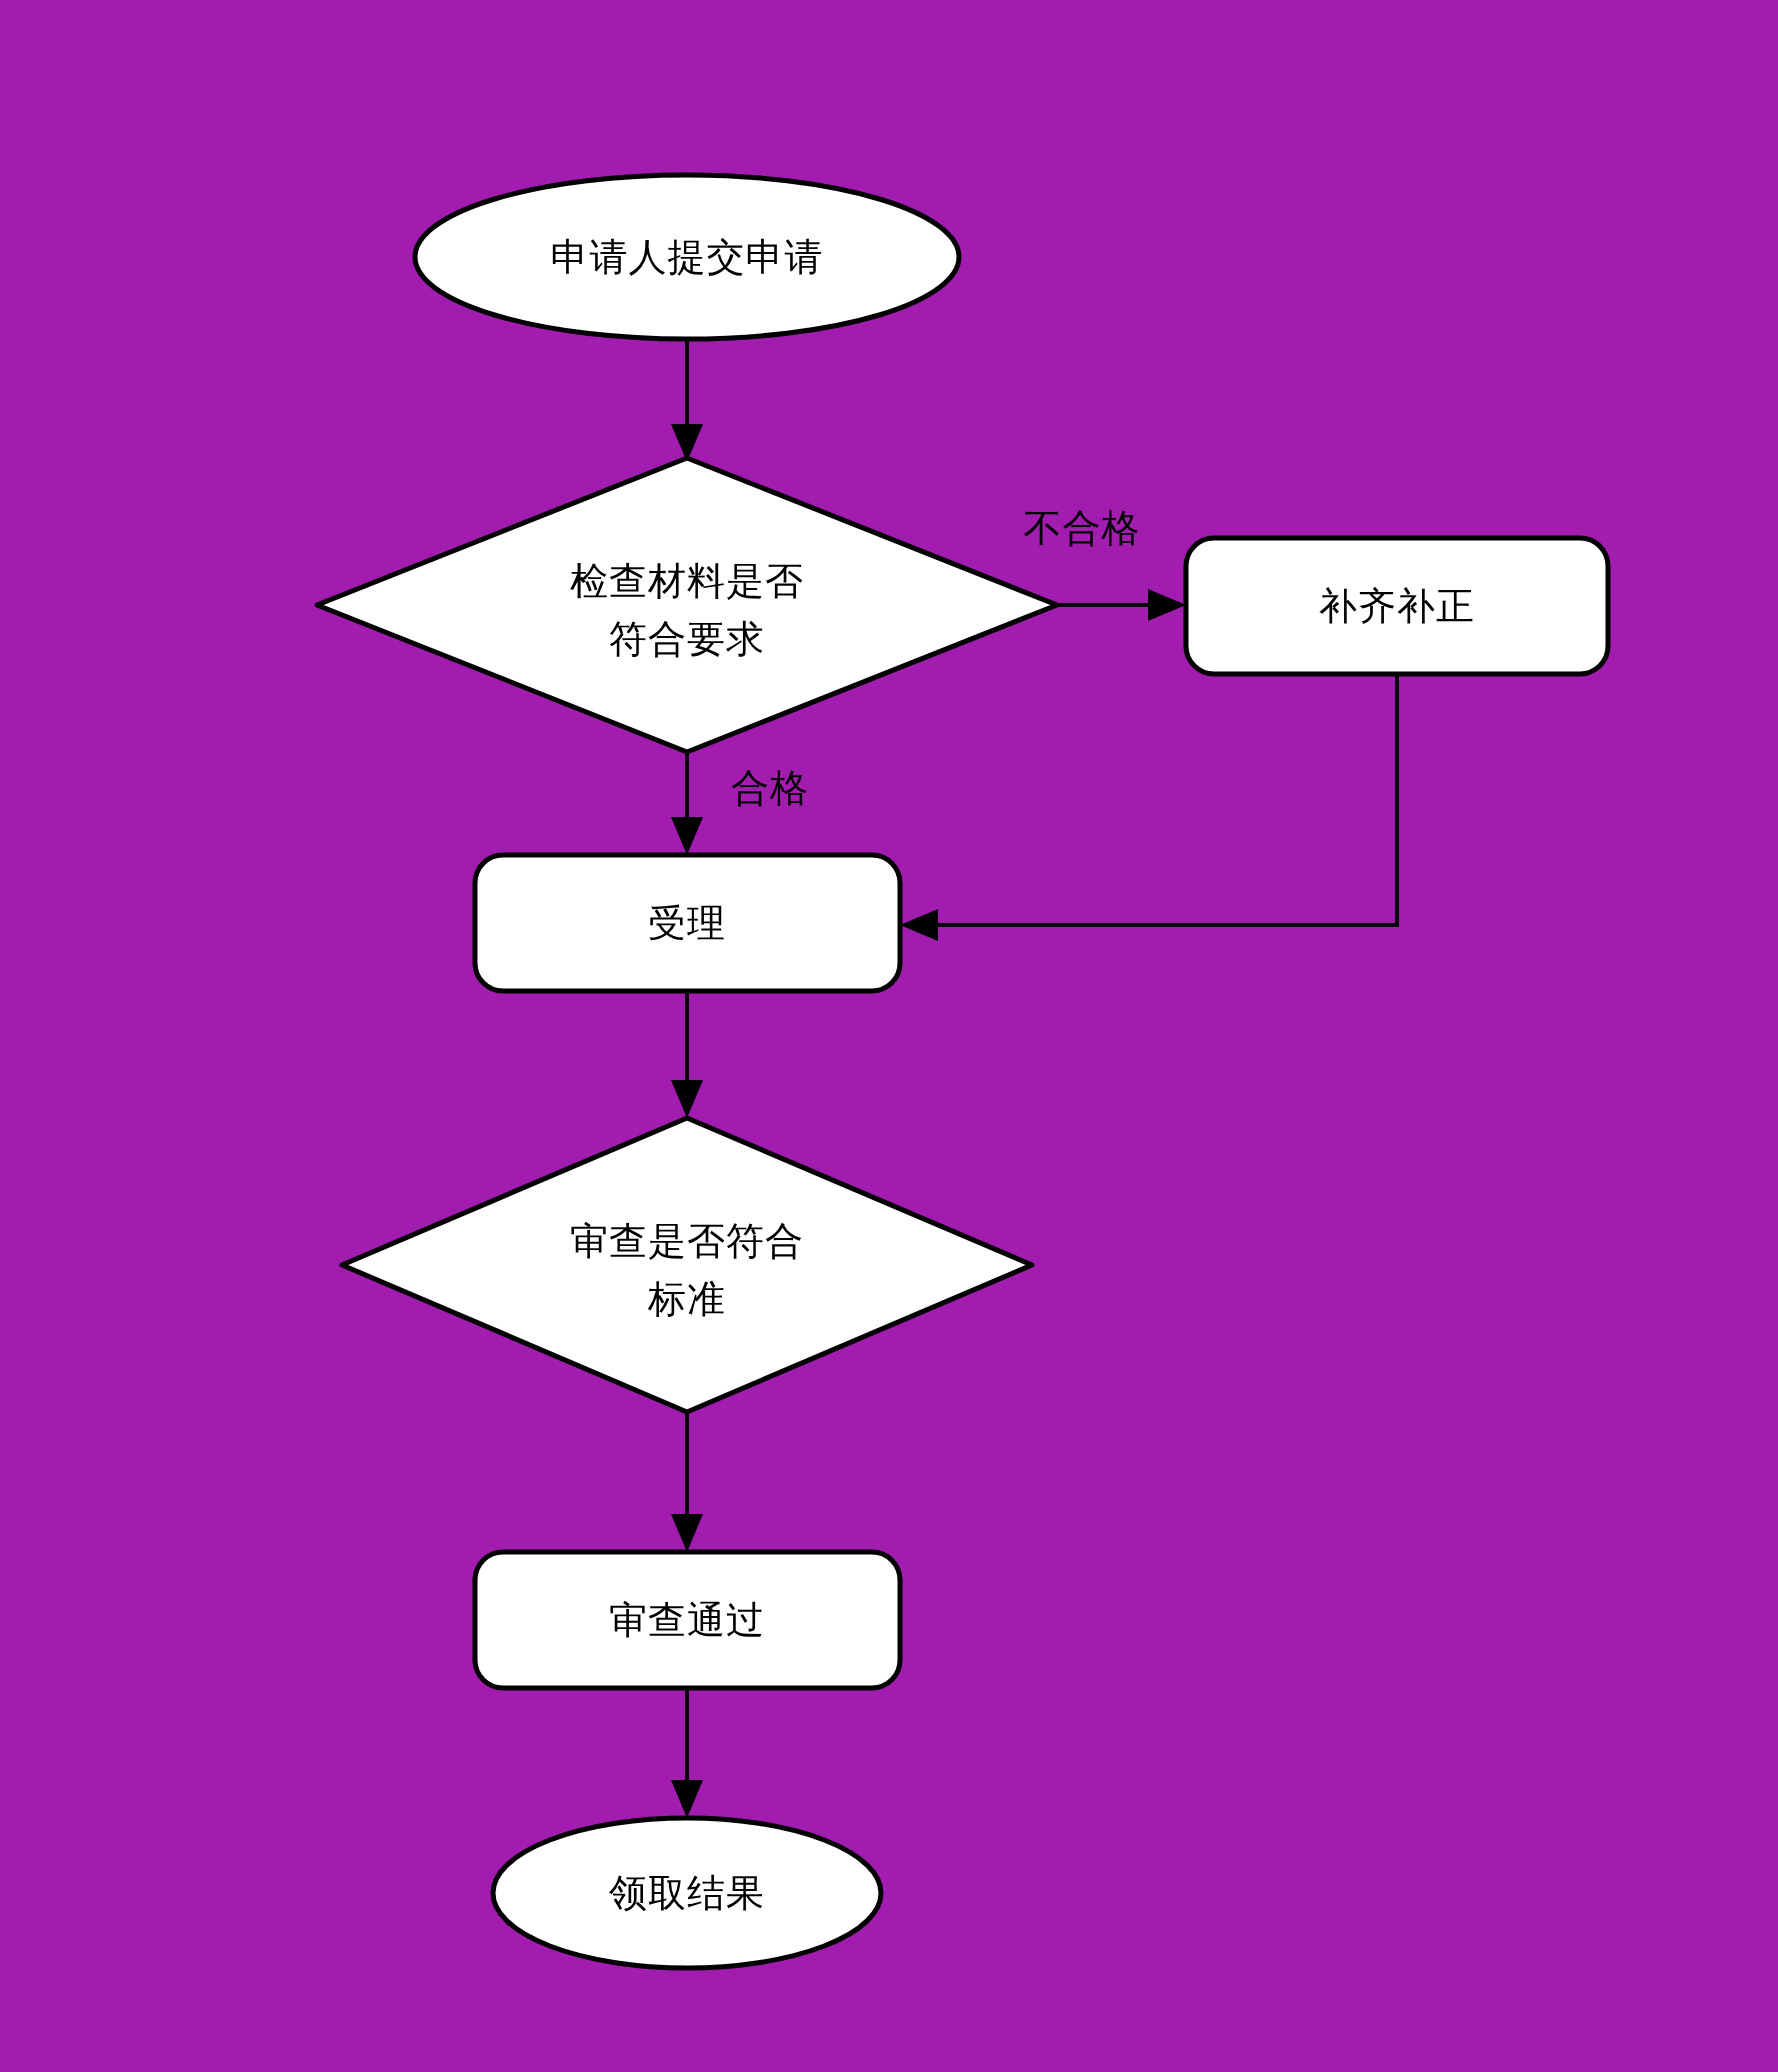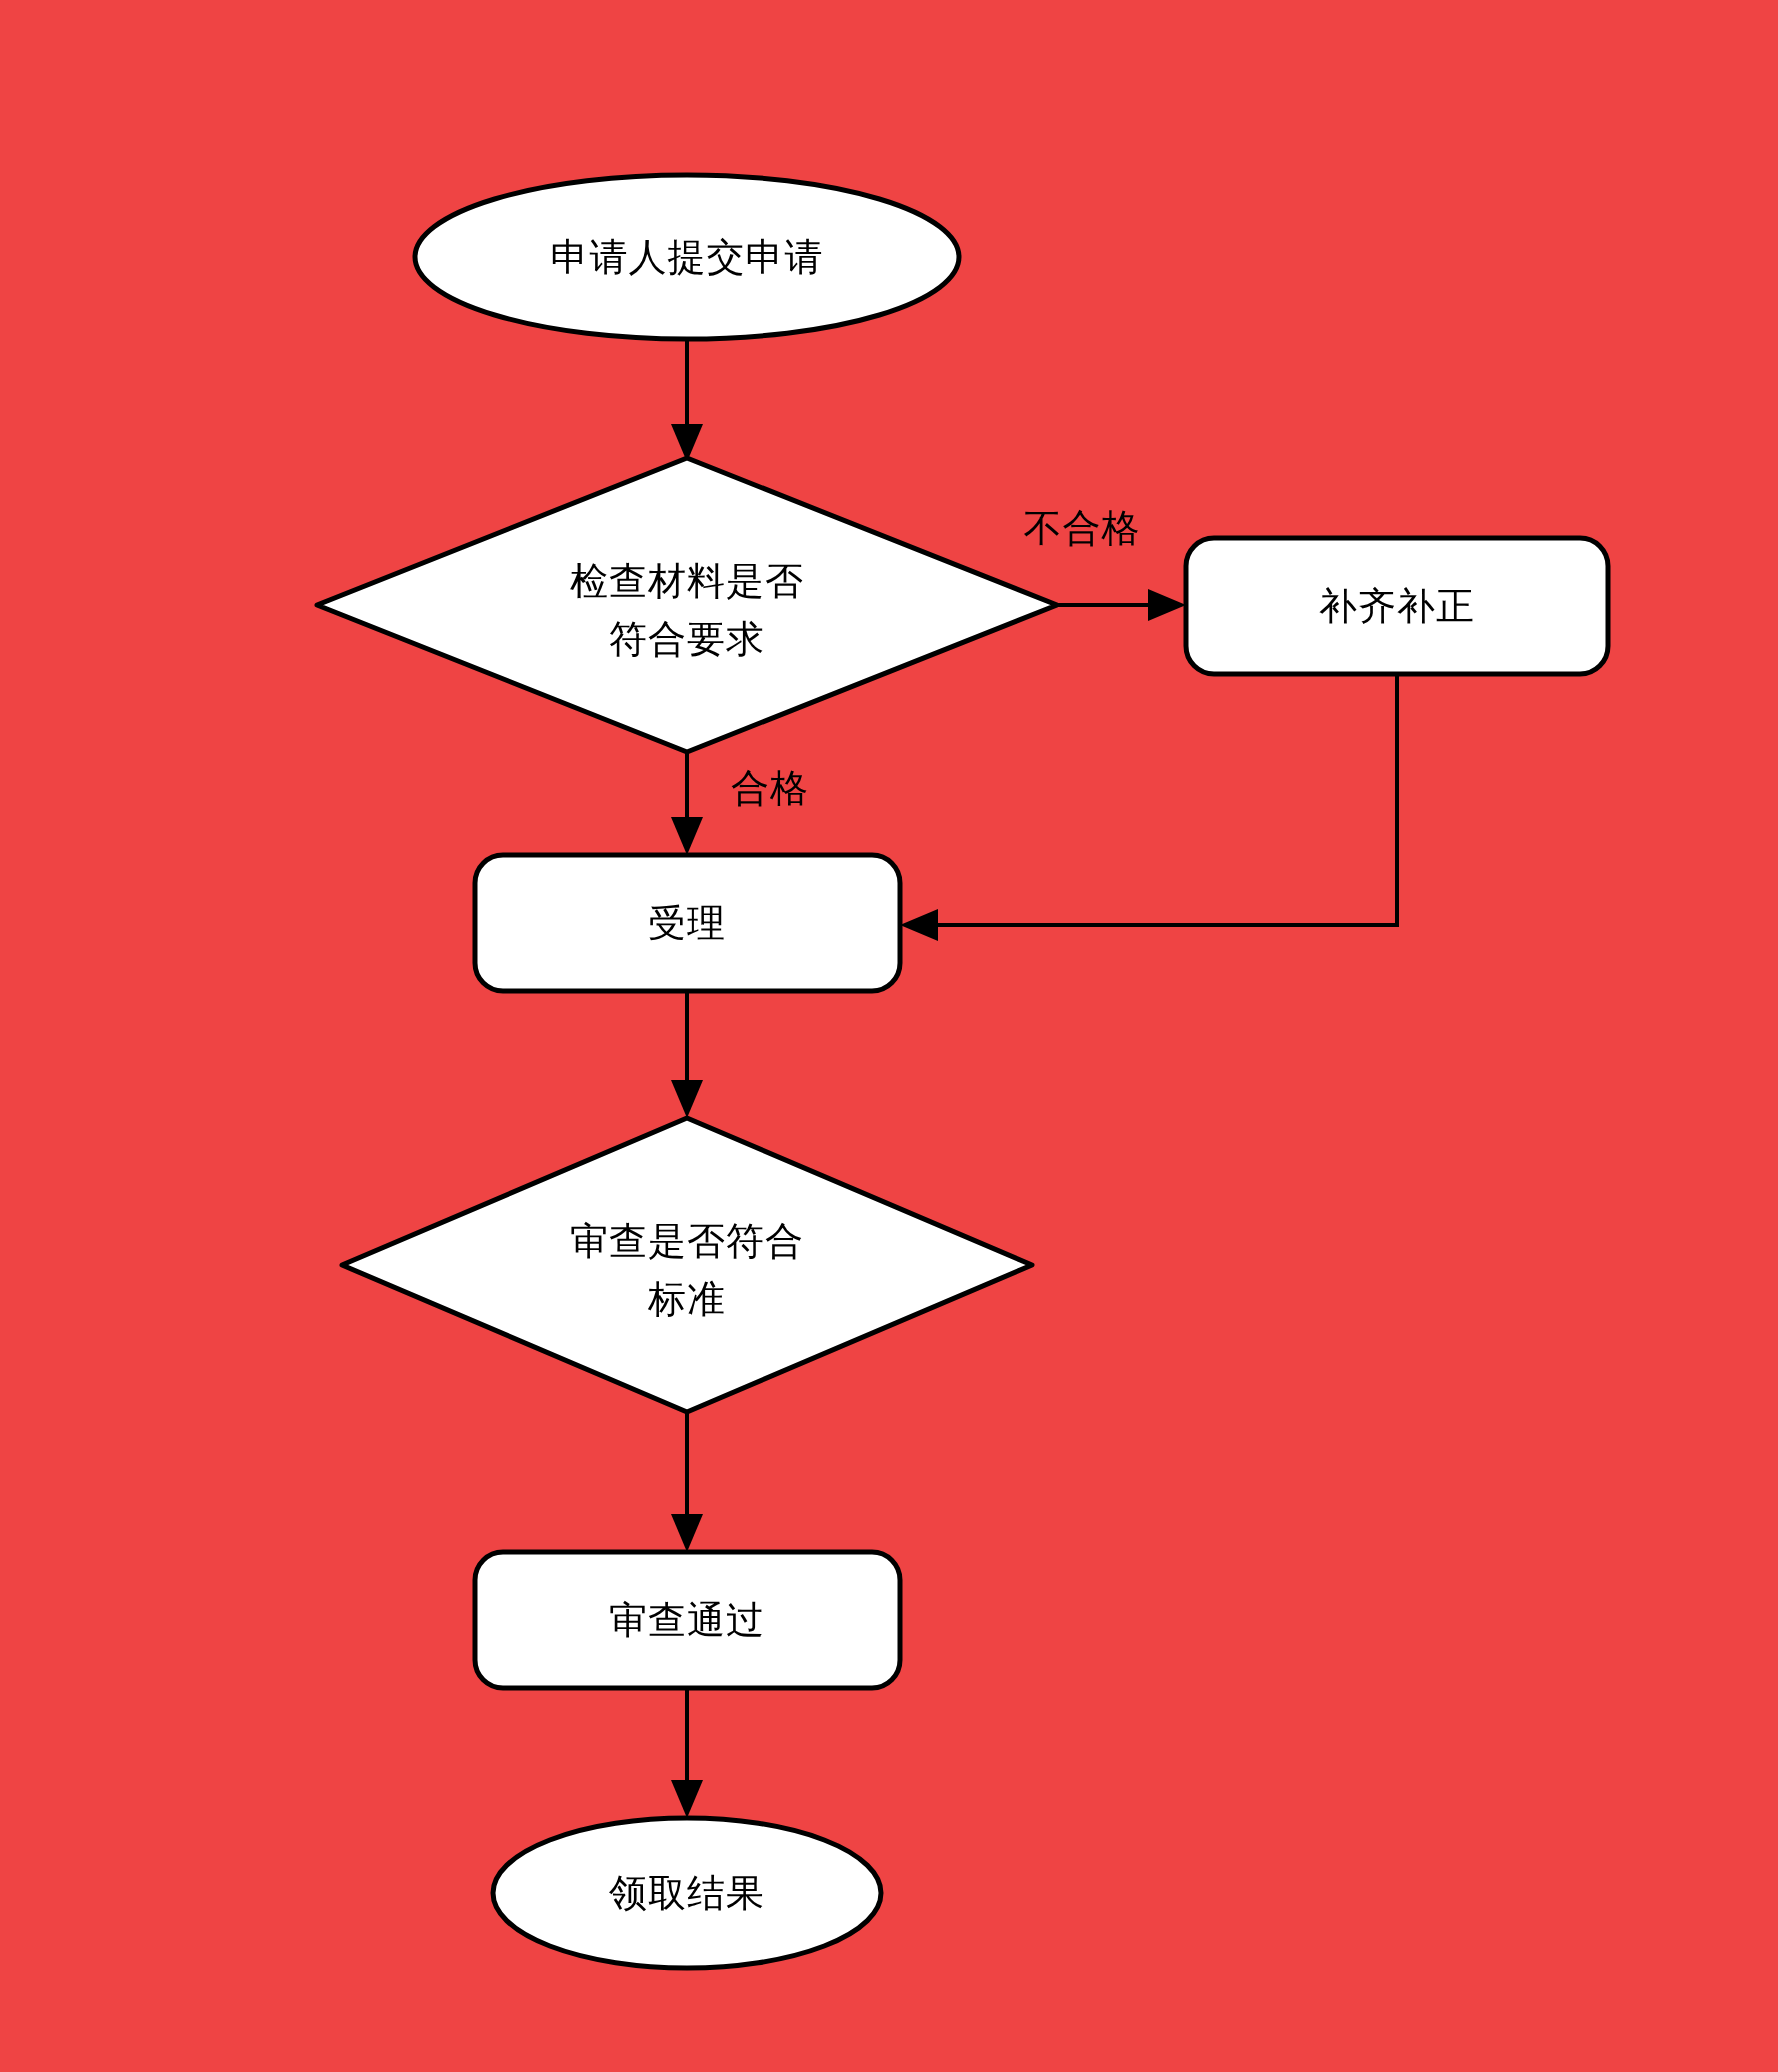--- a/index.html
+++ b/index.html
@@ -8,21 +8,21 @@
     padding: 0;
     background: #ffffff;
   }
   body {
     font-family: "DejaVu Sans", "Liberation Sans", sans-serif;
   }
   #canvas-wrap {
     position: relative;
     width: 1778px;
     height: 2072px;
-    background: #ef4444;
+    background: #a21caf;
     overflow: hidden;
   }
   #flow-svg {
     position: absolute;
     top: 0;
     left: 0;
     width: 1778px;
     height: 2072px;
     display: block;
   }

